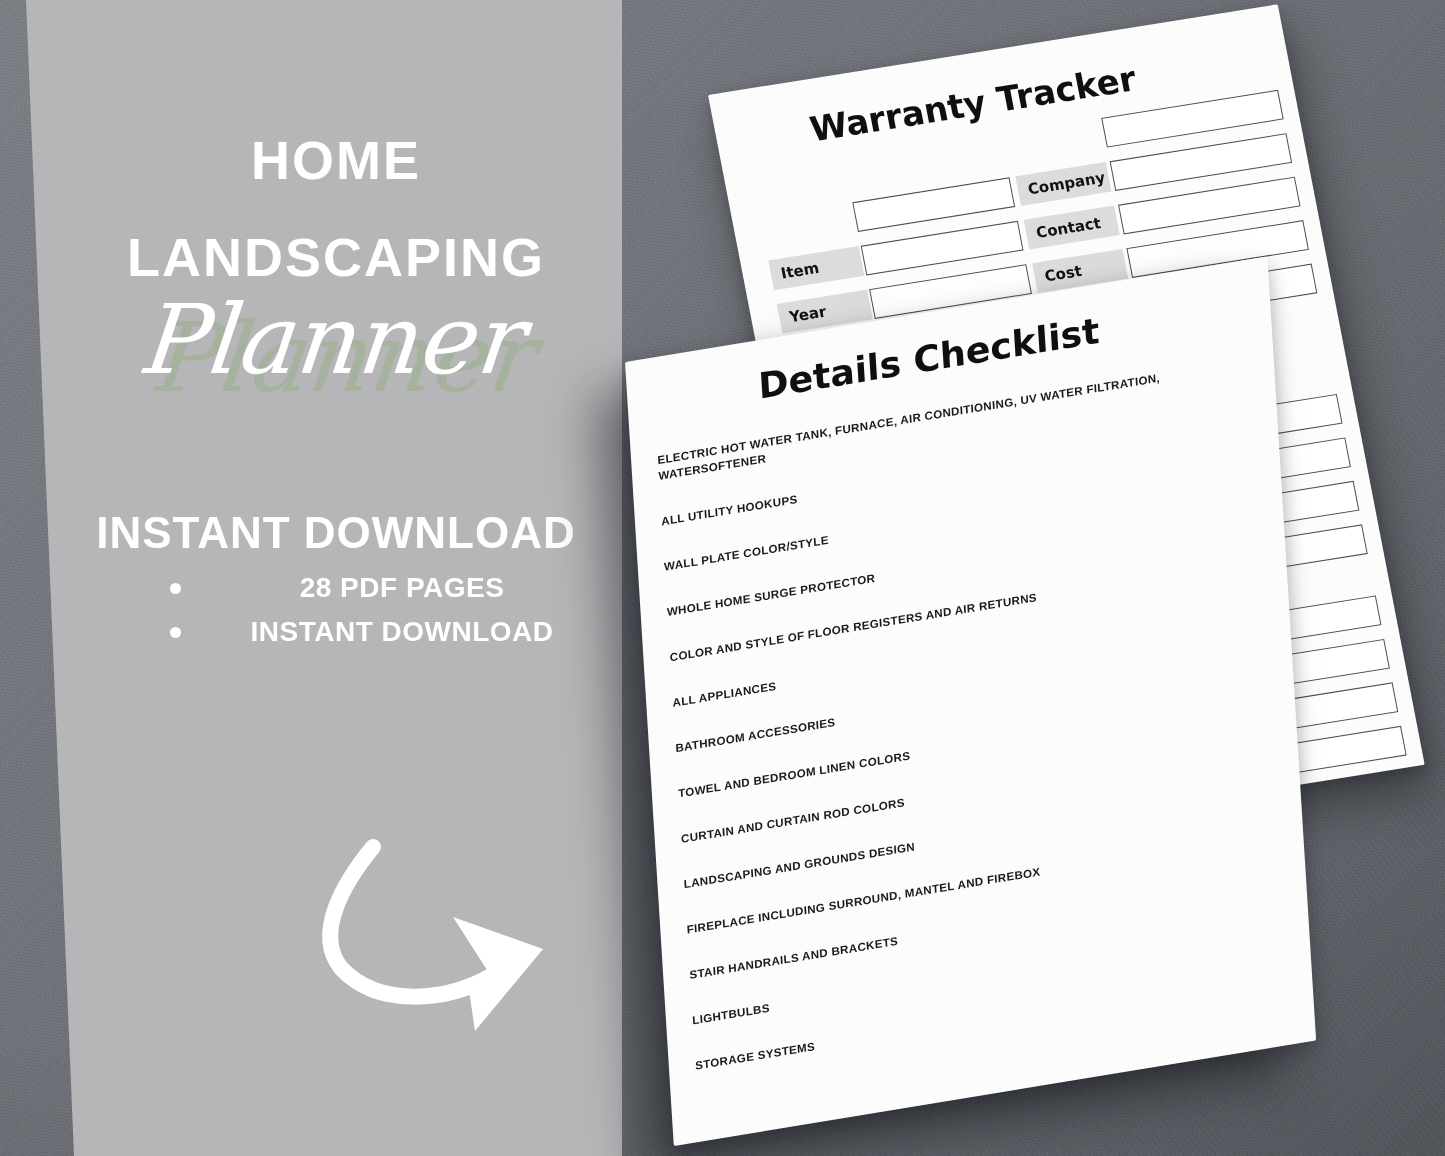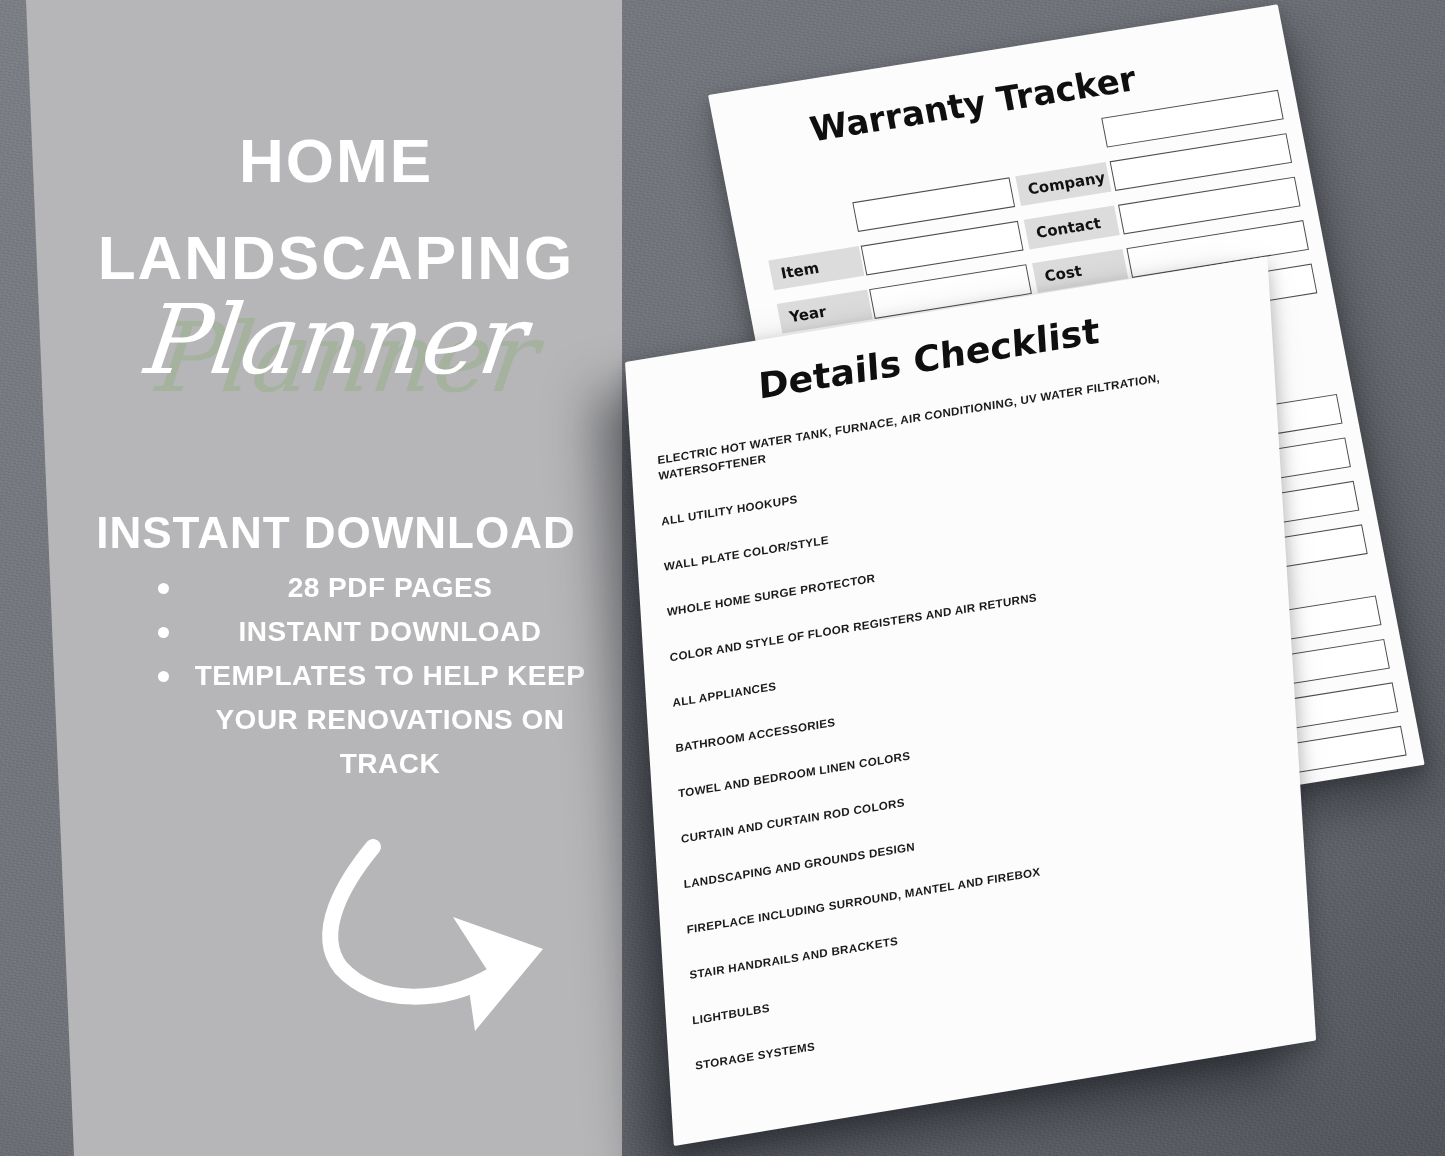--- a/index.html
+++ b/index.html
@@ -26,39 +26,39 @@
   
   .panel{
     position:absolute;left:0;top:0;width:622px;height:1156px;z-index:2;
     background:#b6b6b8;
     clip-path:polygon(26px 0, 622px 0, 622px 1156px, 74px 1156px);
   }
   .panel-inner{position:absolute;left:50px;right:0;top:0;bottom:0;}
   .headline{
     position:absolute;left:0;right:0;top:112px;
     text-align:center;color:#ffffff;
-    font-size:62px;font-weight:700;line-height:97px;letter-spacing:2px;
+    font-size:54px;font-weight:700;line-height:97px;letter-spacing:2px;
   }
   .script-wrap{
     position:absolute;left:0;right:0;top:288px;text-align:center;
   }
   .script-word{
     display:inline-block;
     font-family:"DejaVu Serif",serif;font-style:italic;font-weight:400;
     font-size:96px;line-height:1.1;color:#ffffff;
     transform:skewX(-8deg);
     text-shadow:14px 18px 0 #a5b29e;
   }
   .subtitle{
     position:absolute;left:0;right:0;top:508px;
     text-align:center;color:#ffffff;
     font-size:44px;font-weight:700;letter-spacing:1px;
   }
   .bullets{
-    position:absolute;left:108px;top:566px;width:440px;
+    position:absolute;left:120px;top:566px;width:440px;
     list-style:none;margin:0;padding:0;
     color:#ffffff;font-size:28px;font-weight:700;letter-spacing:.5px;
   }
   .bullets li{position:relative;padding-left:24px;margin:0;}
   .bullets li .line{display:block;text-align:center;line-height:44px;white-space:nowrap;}
   .dot{
     position:absolute;left:0;top:17px;width:11px;height:11px;border-radius:50%;
     background:#ffffff;
   }
   .arrow-svg{position:absolute;left:243px;top:833px;z-index:3;}
@@ -125,26 +125,20 @@
       <div class="subtitle">INSTANT DOWNLOAD</div>
 
       <ul class="bullets">
         <li>
           <span class="dot"></span>
           <span class="line">28 PDF PAGES</span>
         </li>
         <li>
           <span class="dot"></span>
           <span class="line">INSTANT DOWNLOAD</span>
-        </li>
-        <li>
-          <span class="dot"></span>
-          <span class="line">TEMPLATES TO HELP KEEP</span>
-          <span class="line">YOUR RENOVATIONS ON</span>
-          <span class="line">TRACK</span>
         </li>
       </ul>
 
       <svg class="arrow-svg" width="255" height="200" viewBox="0 0 255 200">
         <path d="M 80 14 C 52 48, 20 100, 48 135 C 84 174, 152 170, 200 142" fill="none" stroke="#ffffff" stroke-width="16" stroke-linecap="round"></path>
         <path d="M 160 84 L 250 116 L 182 198 L 175 150 L 196 140 Z" fill="#ffffff"></path>
       </svg>
     </div>
   </div>
 

